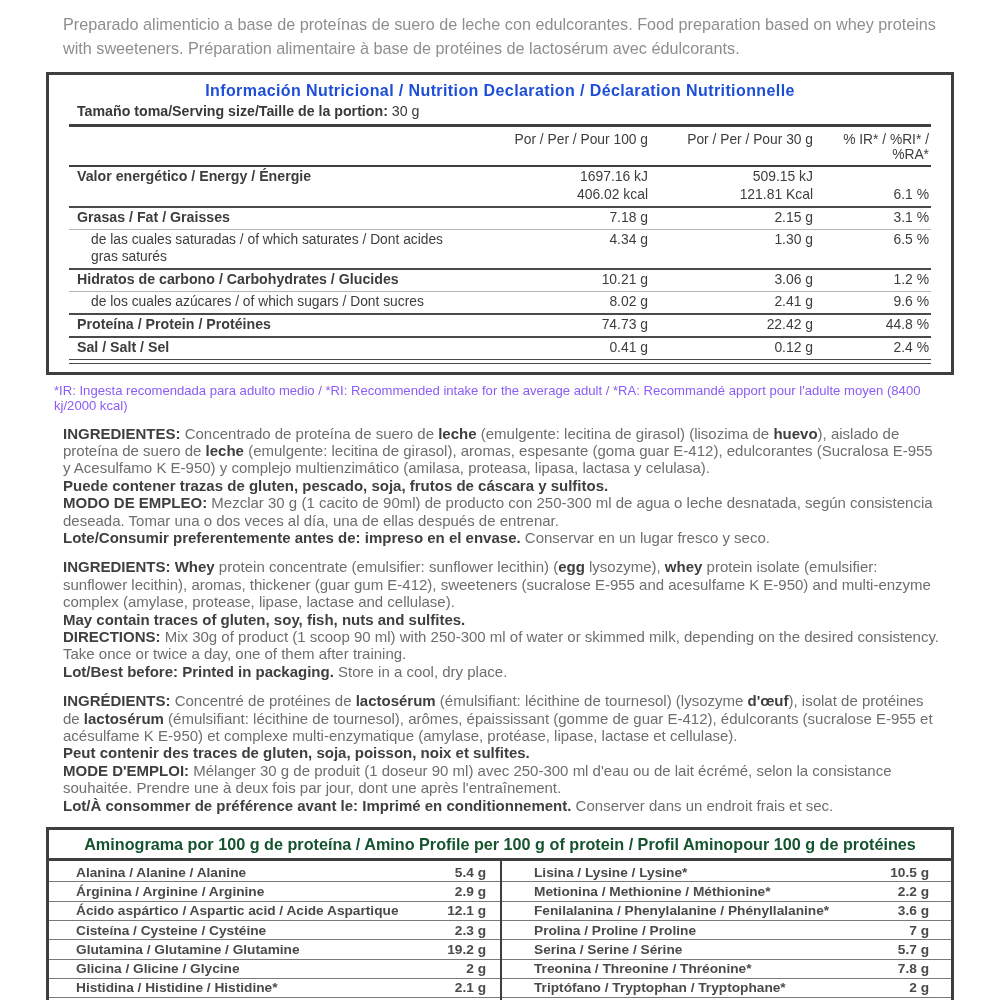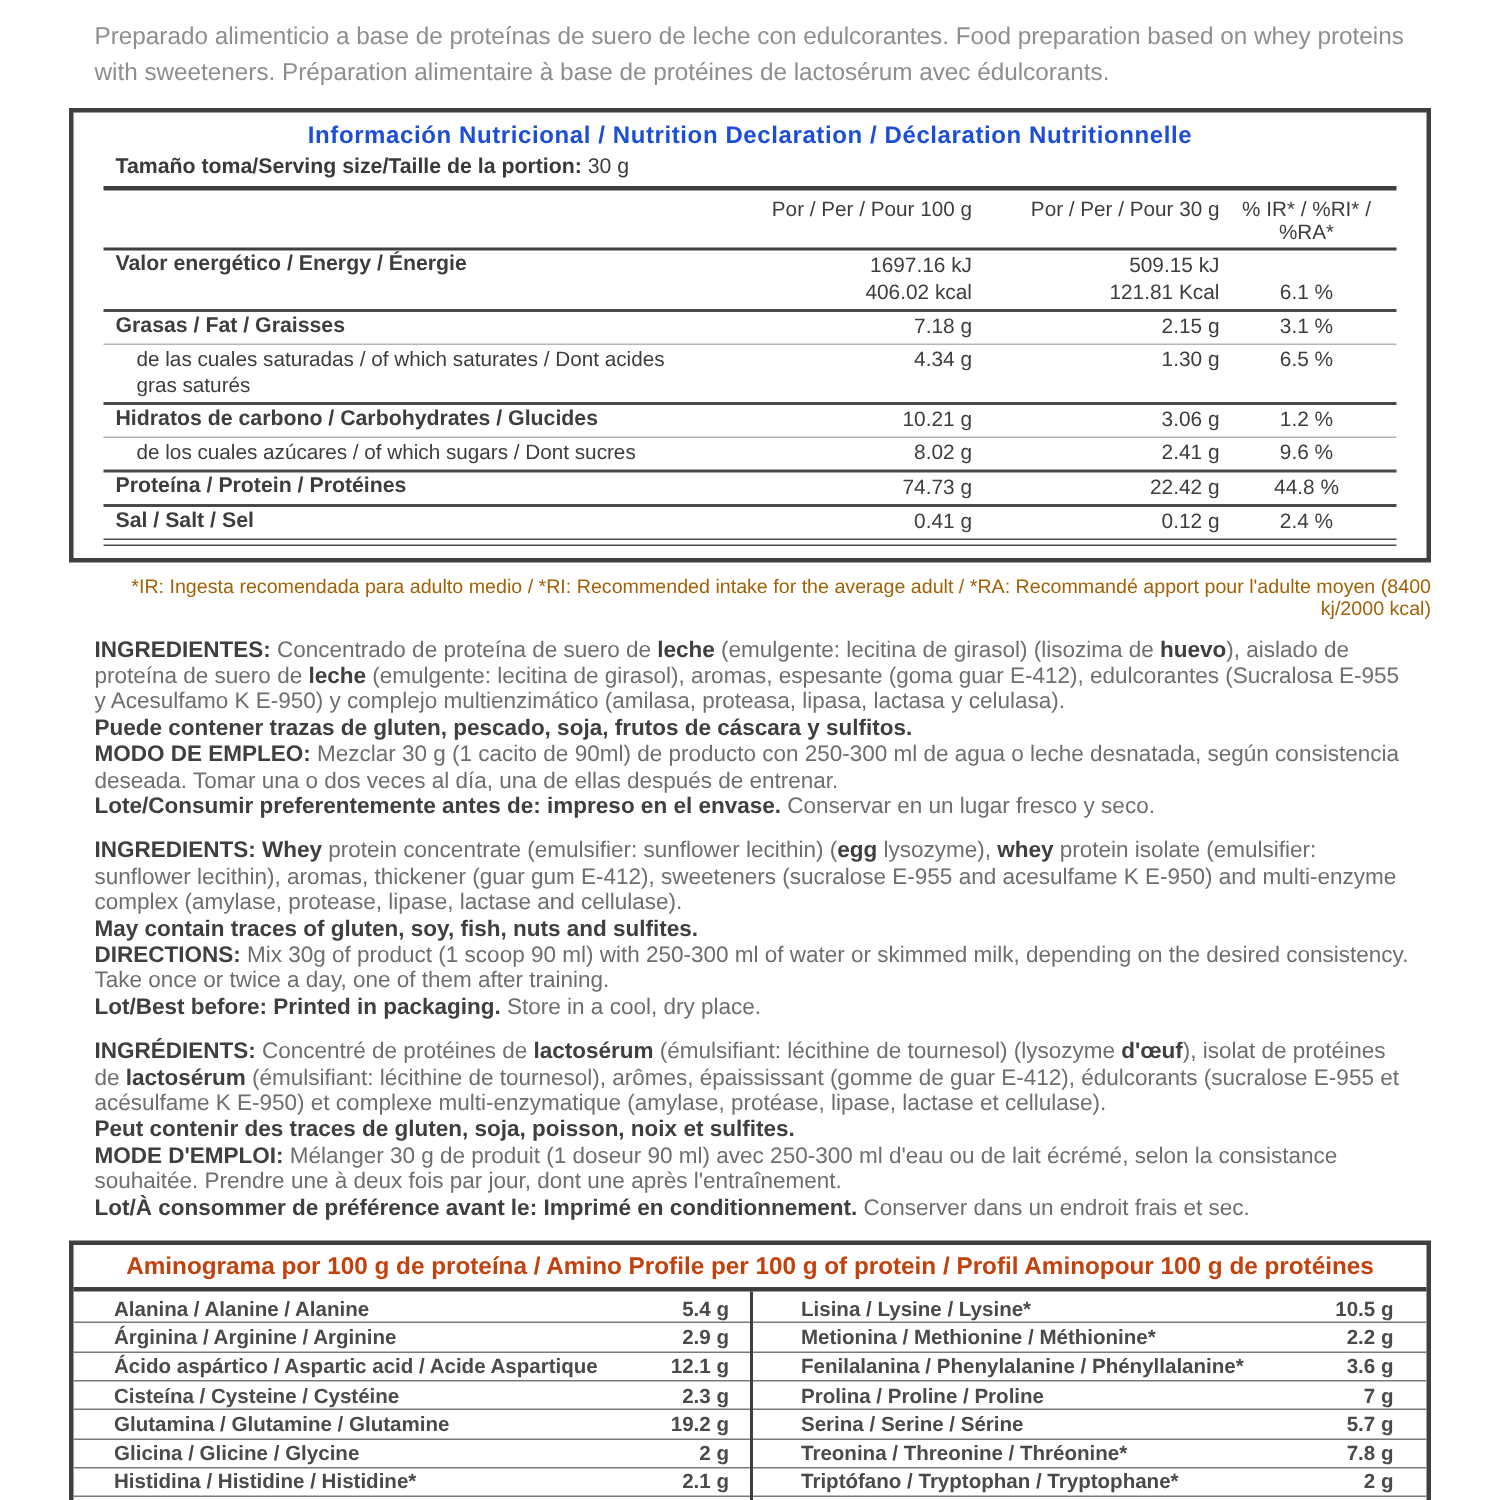--- a/index.html
+++ b/index.html
@@ -17,41 +17,41 @@
   
   .ntable { margin: 0 46px; border: 3px solid #3f3f3f; padding: 5px 20px 8px; }
   .nt-title { text-align: center; font-weight: bold; font-size: 16px; letter-spacing: .4px; color: #1d4ed8; padding: 2px 0 2px; }
   .nt-serving { font-size: 14.2px; padding: 1px 0 5px 8px; color: #393939; }
   .rule-thick { border-top: 3px solid #3f3f3f; }
   .rule-med { border-top: 2px solid #3f3f3f; }
 
   .nt-grid, .nt-row { display: grid; grid-template-columns: 1fr 185px 165px 118px; }
   .nt-head { padding: 5px 0 3px; font-size: 13.8px; color: #3d3d3d; }
   .c100, .c30 { text-align: right; }
-  .cpct { text-align: center; padding-right: 2px; }
+  .cpct { text-align: right; padding-right: 2px; }
 
   .nt-row { padding: 1px 0 2.5px; align-items: start; }
   .sep-strong { border-bottom: 2px solid #4a4a4a; }
   .sep-light  { border-bottom: 1px solid #b5b5b5; }
   .sep-double { border-bottom: 1.5px solid #4a4a4a; }
   .nt-label { padding-left: 8px; font-size: 14.2px; line-height: 17.5px; }
   .boldrow .nt-label { font-weight: bold; }
   .indent .nt-label { padding-left: 22px; font-size: 13.8px; font-weight: normal; }
   .cell span { display: block; line-height: 17.5px; font-size: 13.9px; }
   .nt-bottom { border-top: 1.5px solid #4a4a4a; margin-top: 2.5px; }
 
-  .ir-note { margin: 8px 46px 0 54px; font-size: 13.1px; color: #a16207; text-align: right; }
+  .ir-note { margin: 8px 46px 0 54px; font-size: 13.1px; color: #8b5cf6; }
 
   
   .section { margin: 12px 56px 0 63px; font-size: 15px; line-height: 17.4px; color: #6e6e6e; }
   .section .b { color: #3f3f3f; }
 
   
   .atable { margin: 13px 46px 0; border: 3px solid #3f3f3f; }
-  .a-title { text-align: center; font-weight: bold; font-size: 16.2px; color: #c2410c; padding: 5px 0 4px; border-bottom: 3px solid #3f3f3f; }
+  .a-title { text-align: center; font-weight: bold; font-size: 16.2px; color: #14532d; padding: 5px 0 4px; border-bottom: 3px solid #3f3f3f; }
   .a-cols { display: grid; grid-template-columns: 1fr 1fr; }
   .a-col { padding: 2px 0 5px; }
   .a-right { border-left: 2px solid #3f3f3f; }
   .a-row { display: flex; justify-content: space-between; align-items: center;
            font-size: 13.7px; color: #4a4a4a; height: 19.3px;
            padding: 0 14px 0 27px; border-bottom: 1.5px solid #7a7a7a; font-weight: bold; }
   .a-right .a-row { padding: 0 22px 0 32px; }
 </style>
 </head>
 <body>

